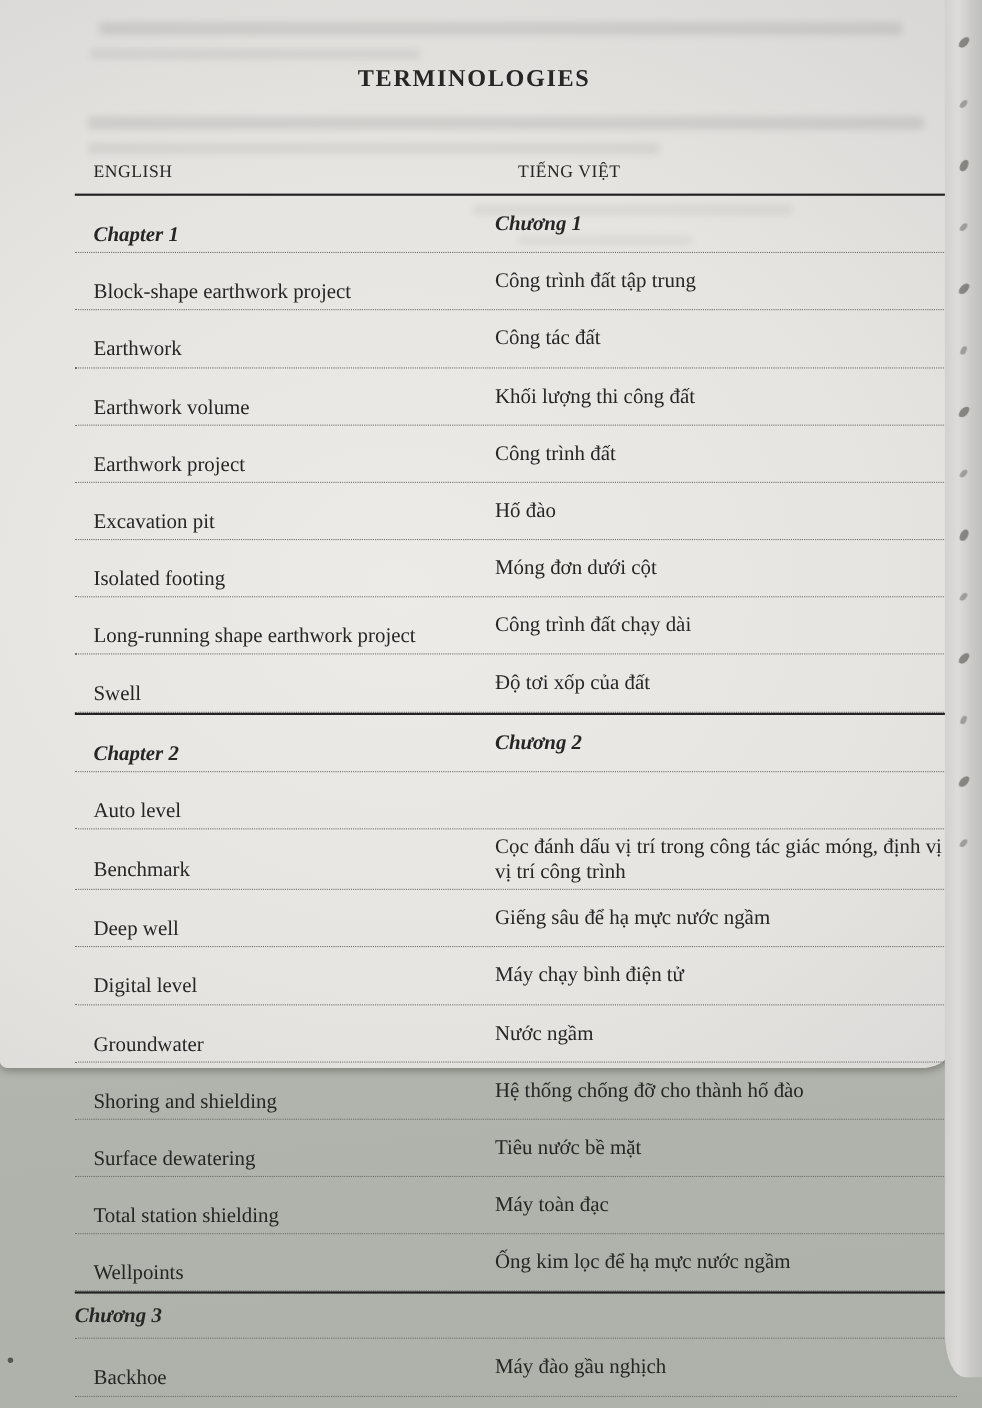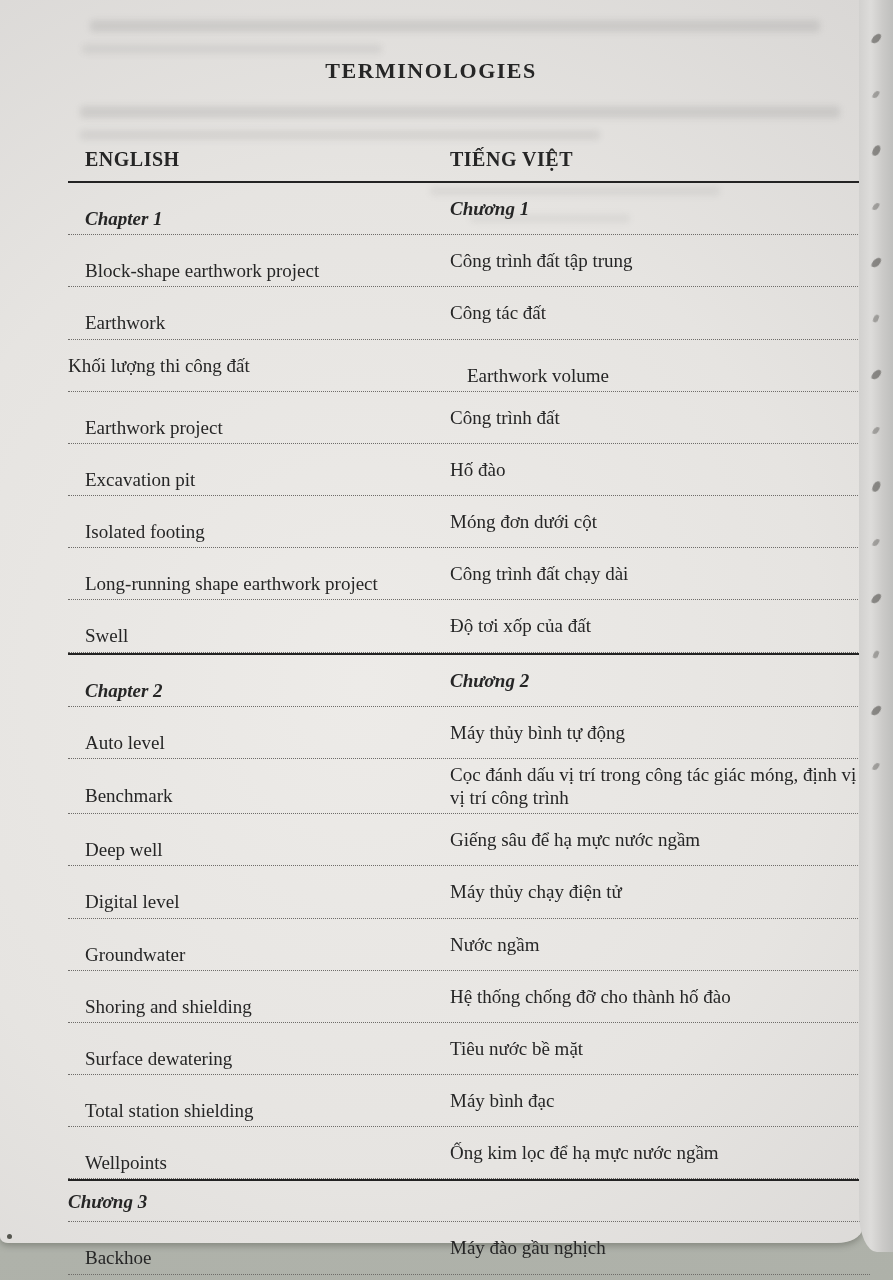--- a/index.html
+++ b/index.html
@@ -4,21 +4,21 @@
 <style>
   html,body{margin:0;padding:0;}
   body{
     width:893px;height:1280px;overflow:hidden;
     background:linear-gradient(175deg,#b9bcb4 0%,#b3b6ae 60%,#aeb1a9 100%);
     font-family:"Liberation Serif","DejaVu Serif",serif;
     position:relative;
   }
   
   .page{
-    position:absolute;left:0;top:0;width:862px;height:1243px;
+    position:absolute;left:0;top:0;width:862px;height:971px;
     background:
       radial-gradient(120% 90% at 42% 55%, #edebe8 0%, #e6e4e1 45%, #d9d7d5 78%, #cfcecc 100%);
     border-bottom-right-radius:26px 14px;
     border-bottom-left-radius:8px 6px;
     box-shadow:0 3px 6px rgba(60,62,55,.35);
     color:#262626;
   }
   
   .page-edge{
     position:absolute;right:0;top:0;width:34px;height:1252px;
@@ -48,21 +48,21 @@
     text-align:center;margin-top:58px;
     font-size:22px;font-weight:bold;letter-spacing:1.5px;
   }
   .table{
     margin:64px 0 0 68px;width:802px;
   }
   .head-row{
     display:grid;grid-template-columns:382px 1fr;
     padding-bottom:10px;
     border-bottom:2.5px solid #232323;
-    font-size:20px;font-weight:bold;letter-spacing:.5px;
+    font-size:16px;font-weight:normal;letter-spacing:.5px;gap:21px;
   }
   .head-row .en{padding-left:17px;}
   .row{
     display:grid;grid-template-columns:382px 1fr;align-items:center;
     min-height:42px;
     border-bottom:1px dotted #6e6c69;
     font-size:19px;line-height:1.22;
   }
   .row .cell{padding:4px 0;}
   .row .en{padding-left:17px;padding-right:14px;margin-top:20px;}
@@ -109,22 +109,22 @@
           </div>
           <div class="row term">
             <div class="cell en">Block-shape earthwork project</div>
             <div class="cell vi">Công trình đất tập trung</div>
           </div>
           <div class="row term">
             <div class="cell en">Earthwork</div>
             <div class="cell vi">Công tác đất</div>
           </div>
           <div class="row term">
+            <div class="cell en">Earthwork volume</div>
             <div class="cell vi">Khối lượng thi công đất</div>
-            <div class="cell en">Earthwork volume</div>
           </div>
           <div class="row term">
             <div class="cell en">Earthwork project</div>
             <div class="cell vi">Công trình đất</div>
           </div>
           <div class="row term">
             <div class="cell en">Excavation pit</div>
             <div class="cell vi">Hố đào</div>
           </div>
           <div class="row term">
@@ -138,49 +138,48 @@
           <div class="row term">
             <div class="cell en">Swell</div>
             <div class="cell vi">Độ tơi xốp của đất</div>
           </div>
           <div class="row chapter">
             <div class="cell en">Chapter 2</div>
             <div class="cell vi">Chương 2</div>
           </div>
           <div class="row term">
             <div class="cell en">Auto level</div>
-            <div class="cell vi">Máy thủy bình tự động</div>
           </div>
           <div class="row term">
             <div class="cell en">Benchmark</div>
             <div class="cell vi">Cọc đánh dấu vị trí trong công tác giác móng, định vị vị trí công trình</div>
           </div>
           <div class="row term">
             <div class="cell en">Deep well</div>
             <div class="cell vi">Giếng sâu để hạ mực nước ngầm</div>
           </div>
           <div class="row term">
             <div class="cell en">Digital level</div>
-            <div class="cell vi">Máy thủy chạy điện tử</div>
+            <div class="cell vi">Máy chạy bình điện tử</div>
           </div>
           <div class="row term">
             <div class="cell en">Groundwater</div>
             <div class="cell vi">Nước ngầm</div>
           </div>
           <div class="row term">
             <div class="cell en">Shoring and shielding</div>
             <div class="cell vi">Hệ thống chống đỡ cho thành hố đào</div>
           </div>
           <div class="row term">
             <div class="cell en">Surface dewatering</div>
             <div class="cell vi">Tiêu nước bề mặt</div>
           </div>
           <div class="row term">
             <div class="cell en">Total station shielding</div>
-            <div class="cell vi">Máy bình đạc</div>
+            <div class="cell vi">Máy toàn đạc</div>
           </div>
           <div class="row term">
             <div class="cell en">Wellpoints</div>
             <div class="cell vi">Ống kim lọc để hạ mực nước ngầm</div>
           </div>
           <div class="row chapter">
             <div class="cell vi">Chương 3</div>
           </div>
           <div class="row term">
             <div class="cell en">Backhoe</div>

